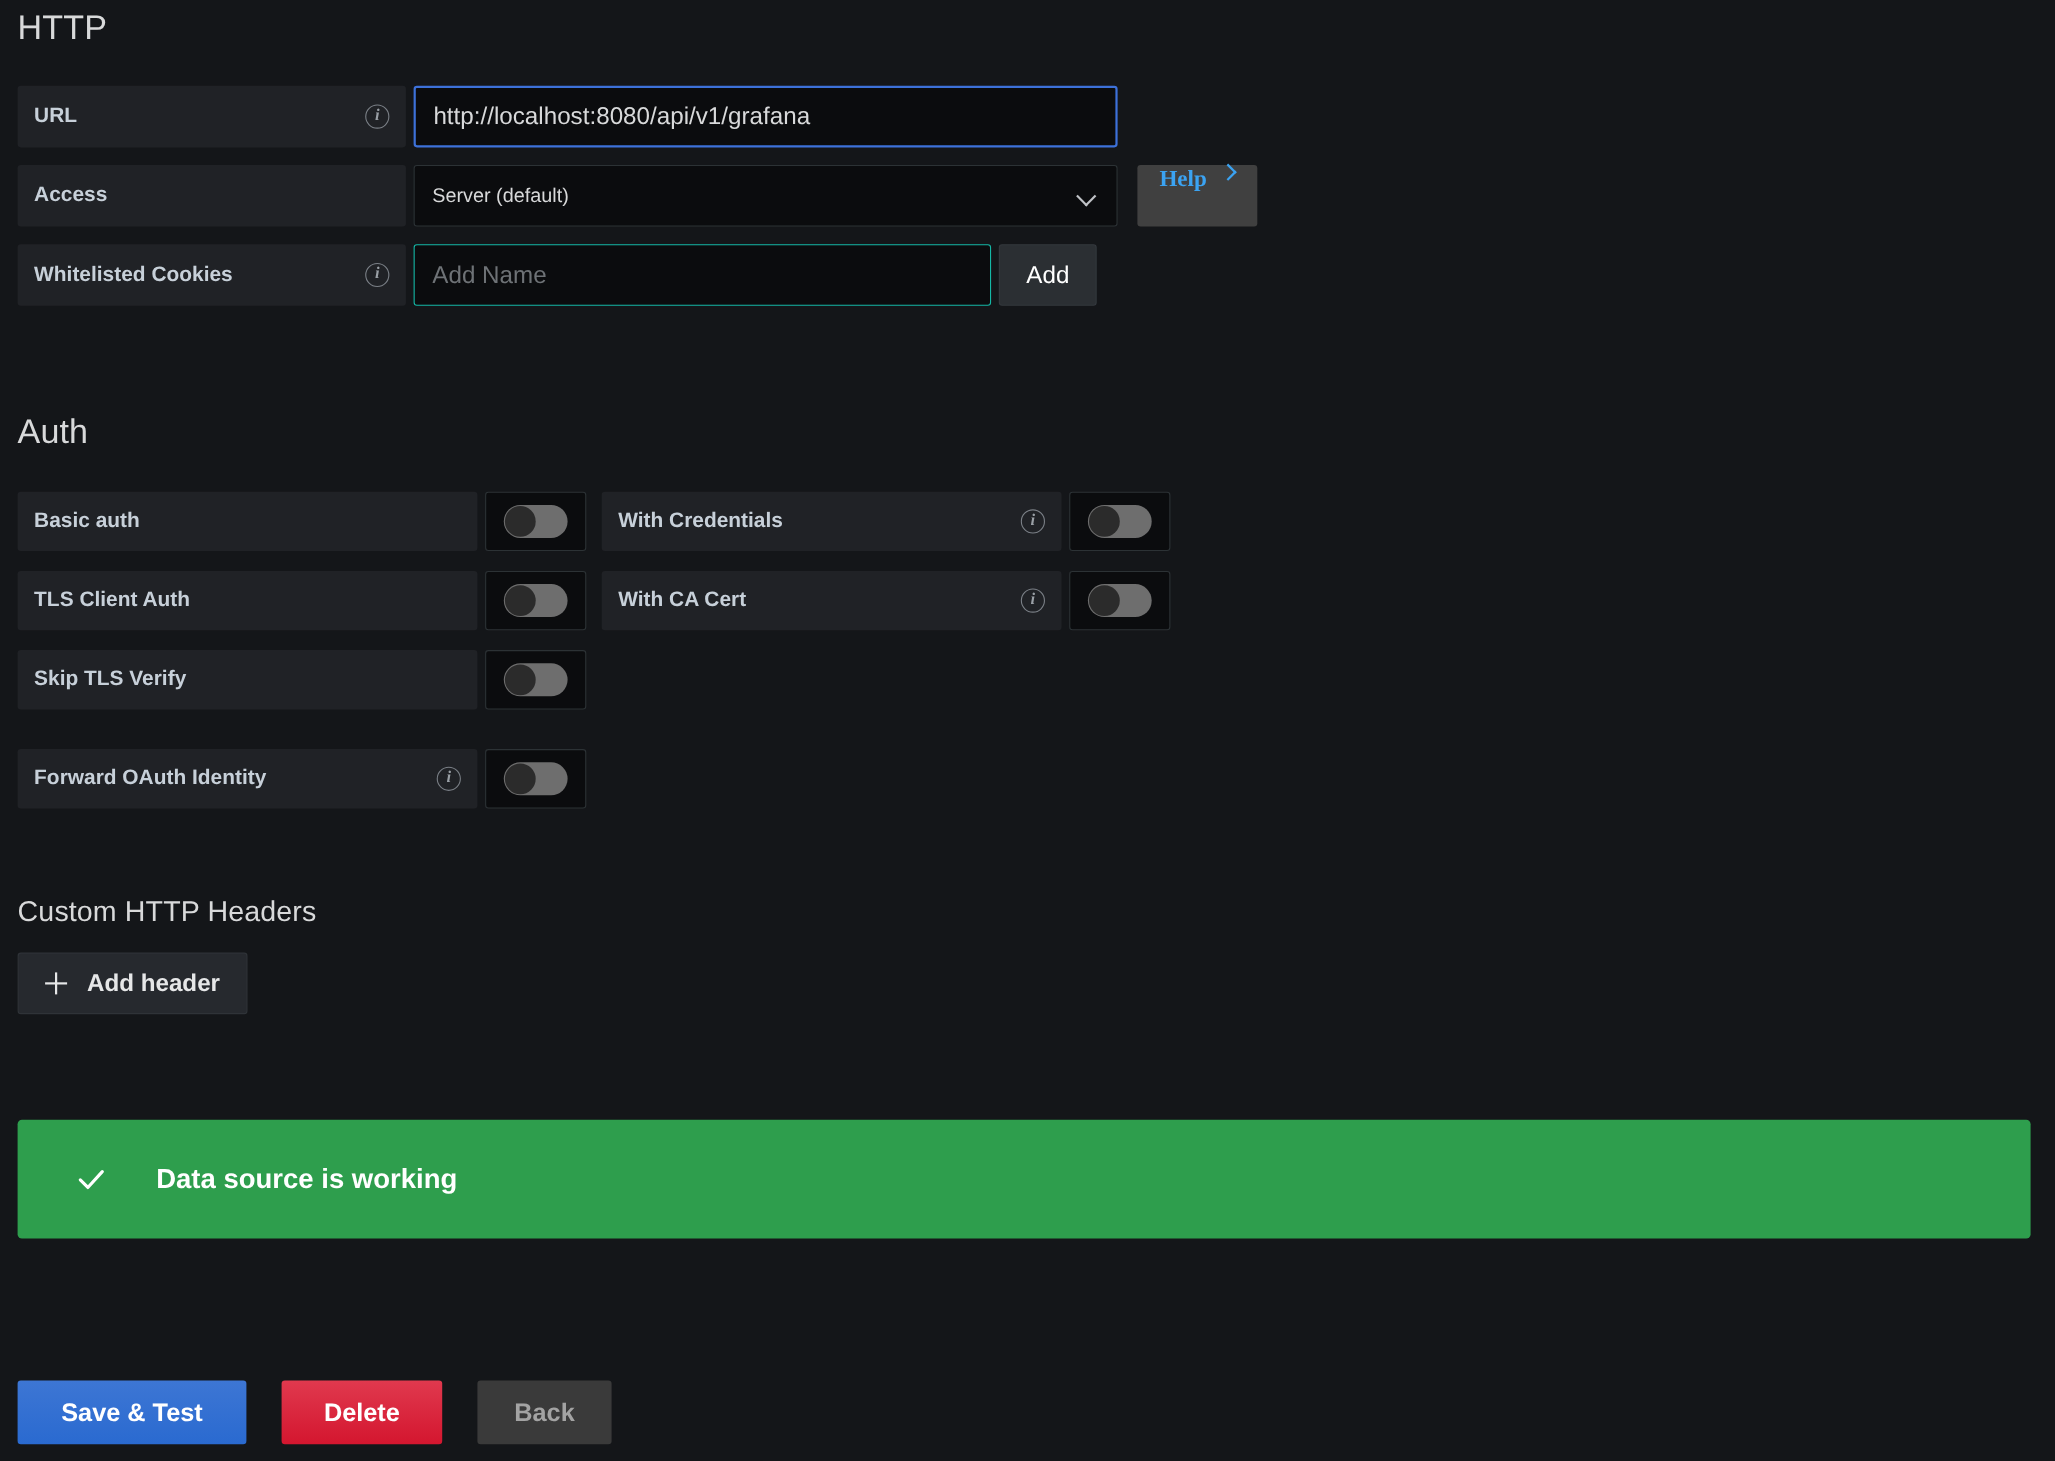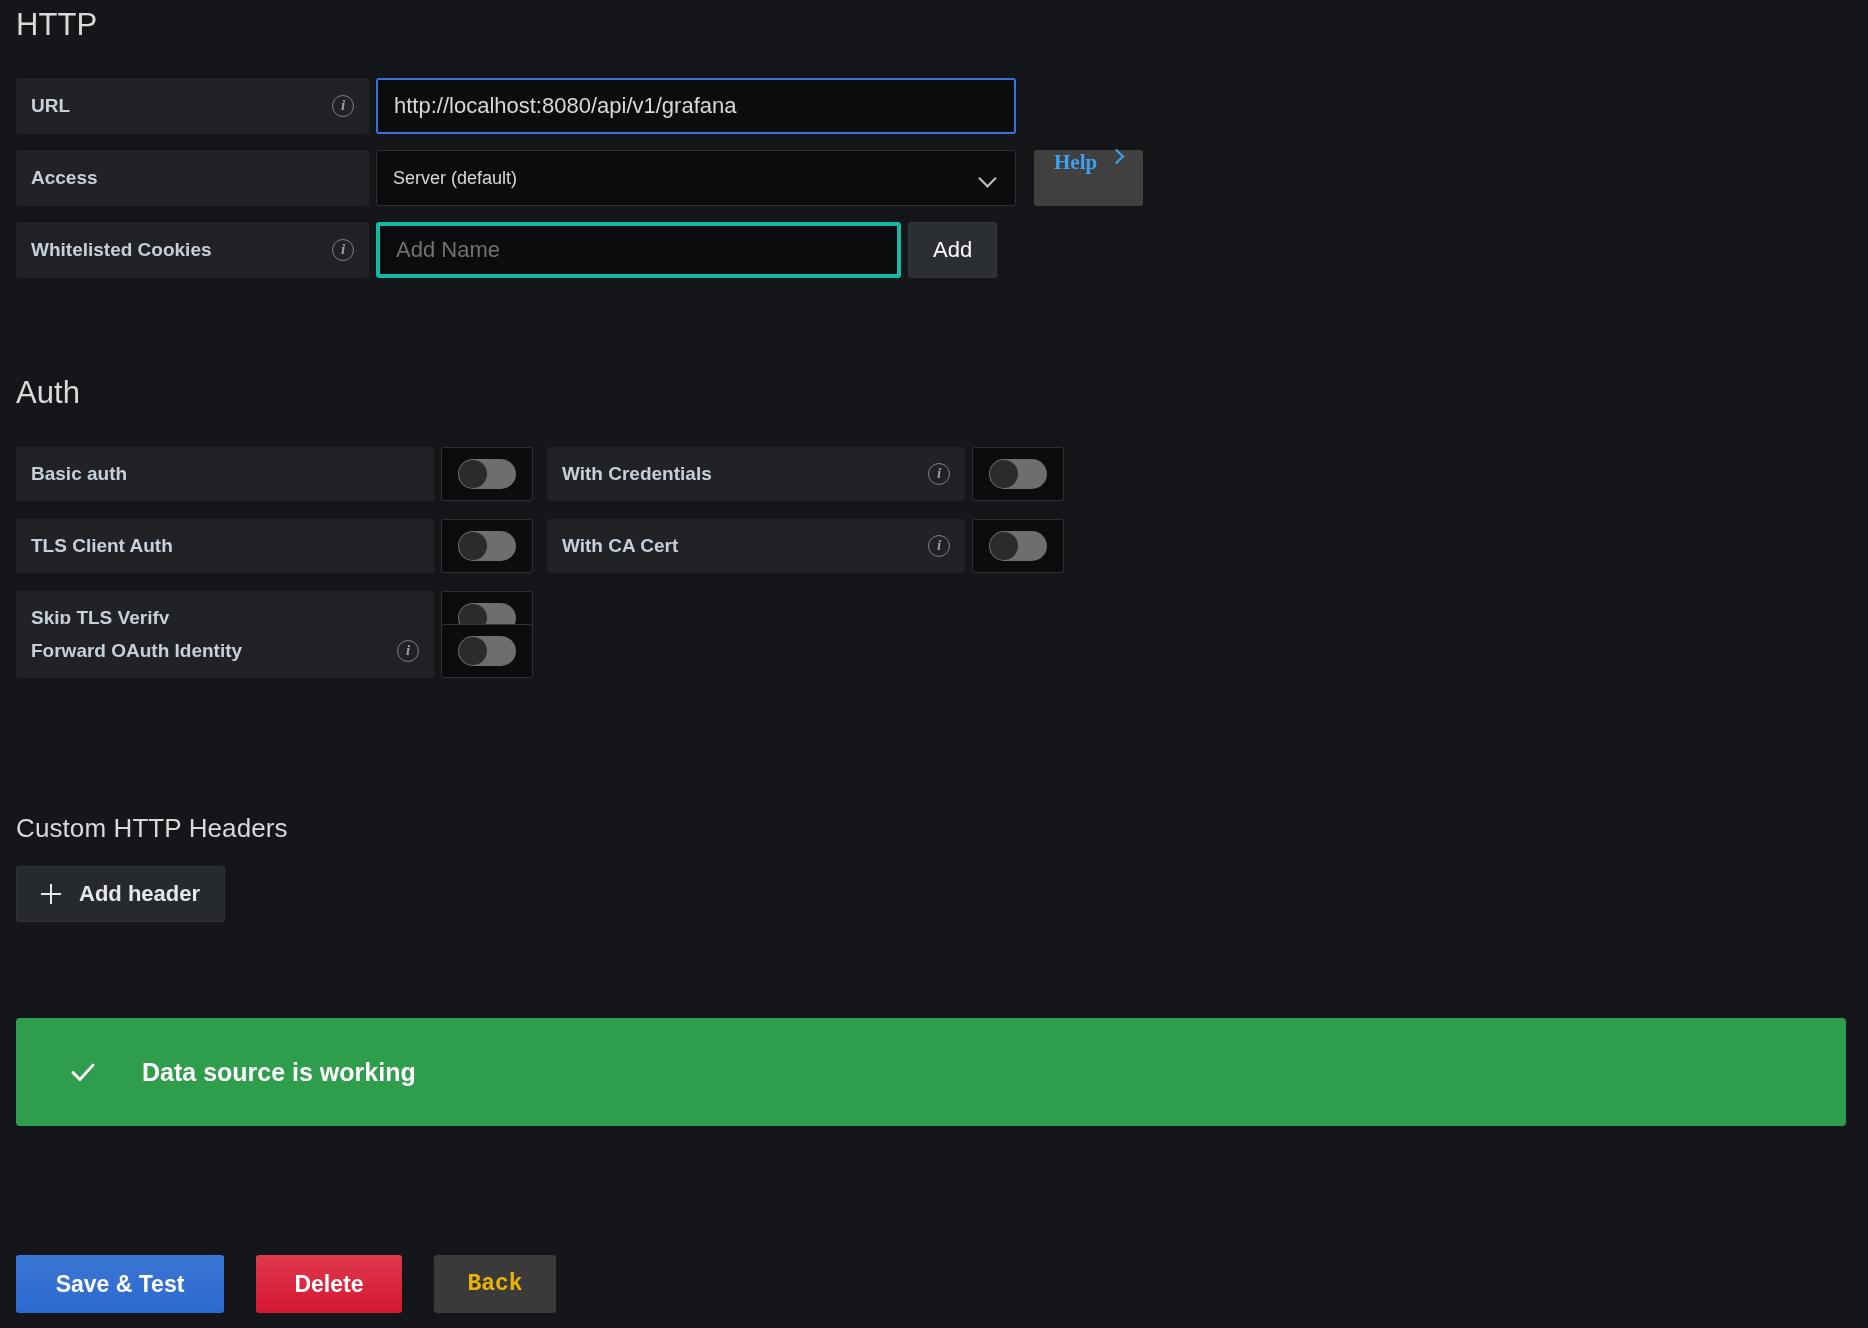--- a/index.html
+++ b/index.html
@@ -55,21 +55,21 @@
     font-size: 15px;
     font-style: italic;
     line-height: 19px;
     text-align: center;
     margin-left: 10px;
     user-select: none;
   }
 
   .text-input {
     background: #0b0c0e;
-    border: 4px solid #14b8a6;
+    border: 1px solid #14b8a6;
     border-radius: 3px;
     height: 56px;
     color: #d8d9da;
     font-size: 22px;
     font-family: "Liberation Sans", sans-serif;
     padding: 0 16px;
     outline: none;
   }
   .text-input::placeholder { color: #6e7276; }
   .text-input.focused {
@@ -251,21 +251,21 @@
     border: none;
     border-radius: 3px;
     font-size: 23px;
     font-weight: bold;
     font-family: "Liberation Sans", sans-serif;
     cursor: pointer;
     padding: 0 26px;
   }
   .btn-primary { background: linear-gradient(#3d76d4, #2a6ad0); color: #ffffff; min-width: 208px; }
   .btn-danger  { background: linear-gradient(#e0394e, #d4162f); color: #ffffff; min-width: 146px; }
-  .btn-neutral { background: #3a3a3a; color: #eab308; min-width: 122px; font-family: Liberation Mono, monospace; }
+  .btn-neutral { background: #3a3a3a; color: #a3a3a3; min-width: 122px; }
 </style>
 </head>
 <body>
 
 <div class="page">
 
   <h2 class="section-title" id="http-title">HTTP</h2>
 
   <div class="form-row" style="position:absolute;left:16px;top:78px;">
     <div class="field-label" style="width:353px;">
@@ -352,21 +352,21 @@
     <div class="toggle-label" style="width:418px;">
       <span class="lbl">Skip TLS Verify</span>
     </div>
     <div class="toggle-box">
       <div class="switch">
           <div class="knob"></div>
         </div>
     </div>
   </div>
 
-  <div class="toggle-row" style="position:absolute;left:16px;top:624px;">
+  <div class="toggle-row" style="position:absolute;left:16px;top:681px;">
     <div class="toggle-label" style="width:418px;">
       <span class="lbl">Forward OAuth Identity</span>
       <span class="info-icon">i</span>
     </div>
     <div class="toggle-box">
       <div class="switch">
           <div class="knob"></div>
         </div>
     </div>
   </div>

